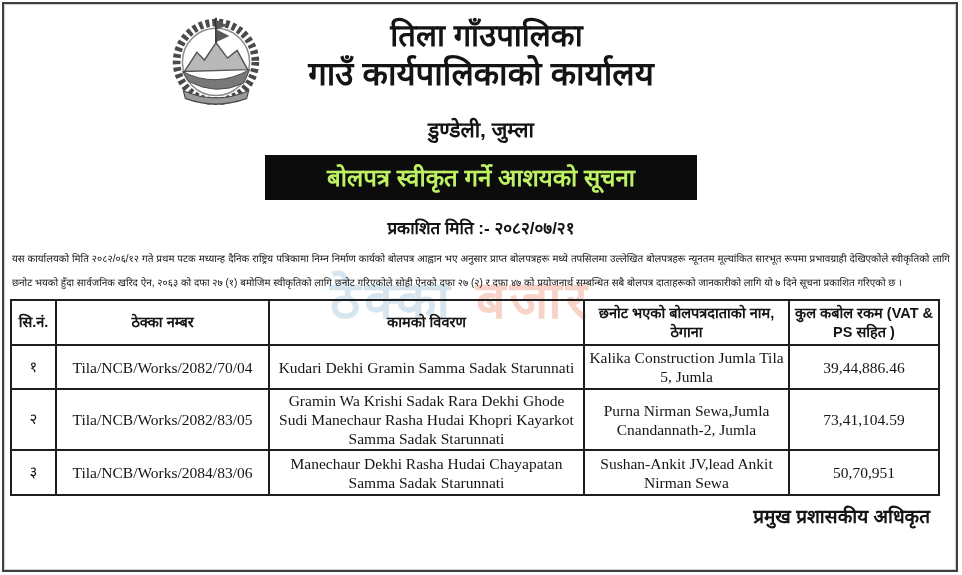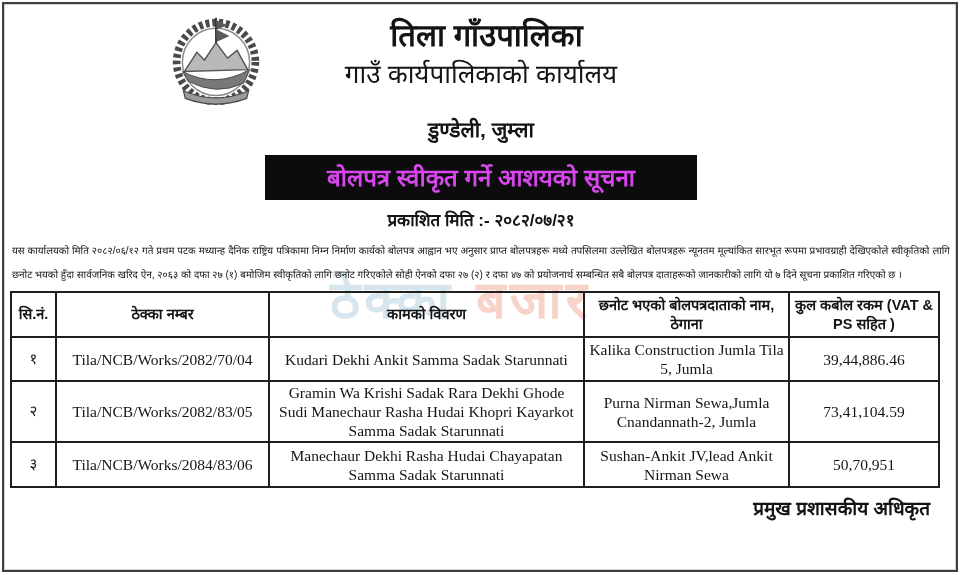--- a/index.html
+++ b/index.html
@@ -31,39 +31,39 @@
   }
   .wm-blue { color: #b7d0e2; }
   .wm-red  { color: #f3b09e; }
   
   .header { position: relative; z-index: 1; padding-top: 18px; text-align: center; }
   .logo {
     position: absolute; left: 168px; top: 10px;
     width: 96px; height: 100px;
   }
   .org-name    { font-size: 31px; font-weight: bold; line-height: 36px; padding-left: 11px; }
-  .office-name { font-size: 26px; font-weight: normal; line-height: 40px; }
+  .office-name { font-size: 33px; font-weight: bold; line-height: 40px; }
   .addr        { font-size: 21px; font-weight: bold; line-height: 27px; margin-top: 22px; }
   .province    { font-size: 19px; font-weight: bold; line-height: 24px; }
   
   .banner-wrap { position: relative; z-index: 1; text-align: center; margin-top: 12px; }
   .banner {
     display: inline-block;
     background: #0c0c0c;
-    color: #d946ef;
+    color: #bef264;
     font-size: 24px;
     font-weight: bold;
     padding: 5px 26px 7px 26px;
     min-width: 380px;
   }
   .pub-date {
     position: relative; z-index: 1;
     text-align: center;
     font-size: 17px; font-weight: bold;
-    margin-top: 8px;
+    margin-top: 16px;
   }
   
   .body-text {
     position: relative; z-index: 1;
     margin: 8px 12px 4px 12px;
     font-size: 10px;
     line-height: 24px;
     text-align: justify;
   }
   
@@ -158,21 +158,21 @@
       <th>ठेक्का नम्बर</th>
       <th>कामको विवरण</th>
       <th>छनोट भएको बोलपत्रदाताको नाम, ठेगाना</th>
       <th>कुल कबोल रकम (VAT &amp; PS सहित )</th>
     </tr>
   </thead>
   <tbody>
     <tr class="row-1">
       <td class="sn">१</td>
       <td>Tila/NCB/Works/2082/70/04</td>
-      <td>Kudari Dekhi Ankit Samma Sadak Starunnati</td>
+      <td>Kudari Dekhi Gramin Samma Sadak Starunnati</td>
       <td>Kalika Construction Jumla Tila 5, Jumla</td>
       <td>39,44,886.46</td>
     </tr>
     <tr class="row-2">
       <td class="sn">२</td>
       <td>Tila/NCB/Works/2082/83/05</td>
       <td>Gramin Wa Krishi Sadak Rara Dekhi Ghode Sudi Manechaur Rasha Hudai Khopri Kayarkot Samma Sadak Starunnati</td>
       <td>Purna Nirman Sewa,Jumla Cnandannath-2, Jumla</td>
       <td>73,41,104.59</td>
     </tr>

